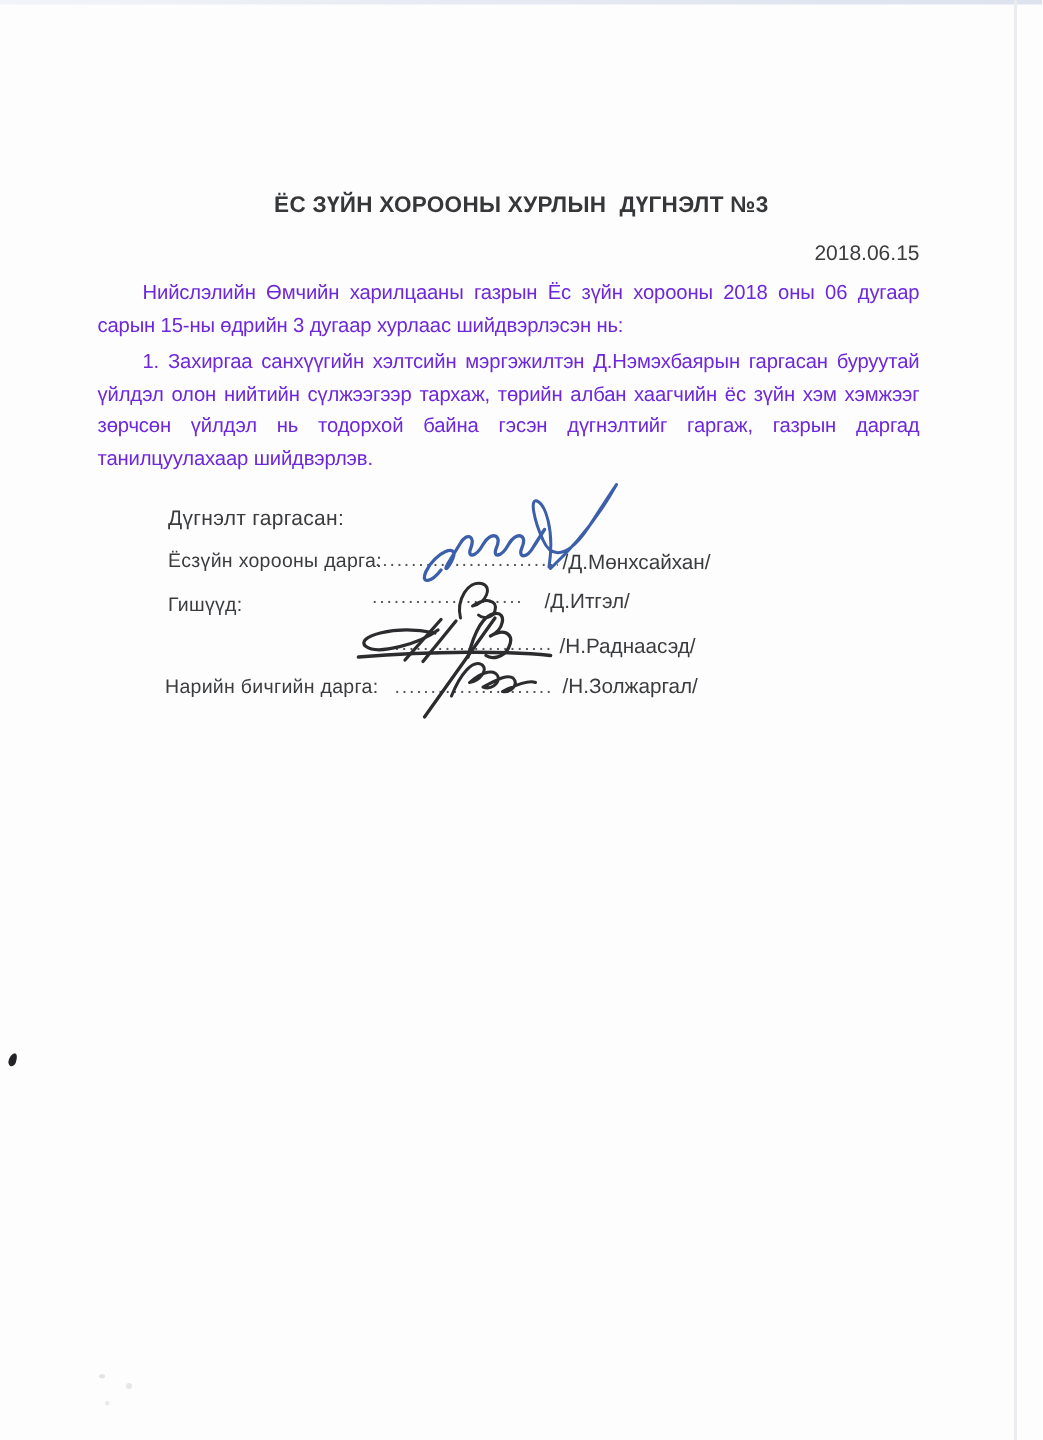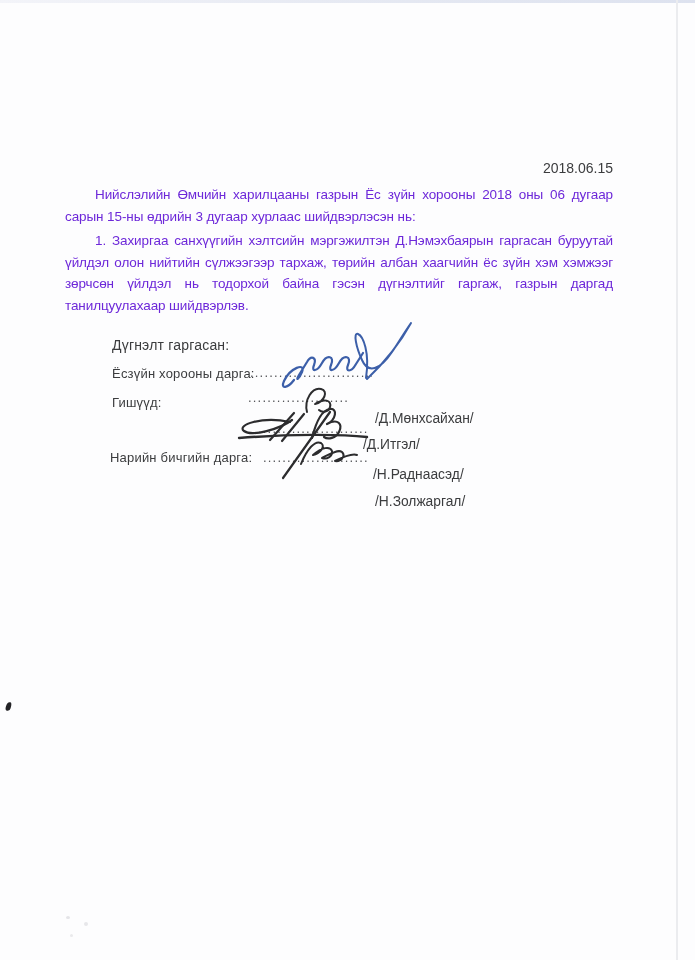--- a/index.html
+++ b/index.html
@@ -34,21 +34,21 @@
   .lbl-2{top:395px;}
   .lbl-4{top:450px;left:110px;}
   .dots{
     position:absolute;height:15px;overflow:hidden;white-space:nowrap;
     font-size:13px;letter-spacing:1.2px;color:#55565a;
   }
   .dots-1{left:250px;top:365px;width:122px;}
   .dots-2{left:248px;top:390px;width:101px;}
   .dots-3{left:258px;top:421px;width:110px;}
   .dots-4{left:263px;top:450px;width:106px;}
-  .sig-name{position:absolute;font-size:13.8px;white-space:nowrap;color:#3b3c3e;margin-top:44px;}
+  .sig-name{position:absolute;font-size:13.8px;white-space:nowrap;color:#3b3c3e;}
   .name-1{left:375px;top:367px;}
   .name-2{left:363px;top:393px;}
   .name-3{left:373px;top:423px;}
   .name-4{left:375px;top:450px;}
   .sig-svg{position:absolute;left:200px;top:310px;width:320px;height:175px;}
   .sig-svg path{fill:none;stroke-linecap:round;stroke-linejoin:round;}
   .ink-speck{
     position:absolute;left:6px;top:702px;width:5px;height:9px;background:#232326;
     border-radius:60% 40% 55% 45%/55% 60% 40% 45%;transform:rotate(18deg);
   }
@@ -58,20 +58,21 @@
   .speck-c{left:70px;top:934px;width:3px;height:3px;background:#eaeaec;}
 </style>
 </head>
 <body>
 
 <div class="page">
 
   <div class="edge-top"></div>
   <div class="edge-right"></div>
 
+  <h1 class="doc-title">ЁС ЗҮЙН ХОРООНЫ ХУРЛЫН  ДҮГНЭЛТ №3</h1>
 
   <div class="doc-date">2018.06.15</div>
 
   <p class="para para-intro">Нийслэлийн Өмчийн харилцааны газрын Ёс зүйн хорооны 2018 оны 06 дугаар сарын 15-ны өдрийн 3 дугаар хурлаас шийдвэрлэсэн нь:</p>
 
   <p class="para para-resolution">1. Захиргаа санхүүгийн хэлтсийн мэргэжилтэн Д.Нэмэхбаярын гаргасан буруутай үйлдэл олон нийтийн сүлжээгээр тархаж, төрийн албан хаагчийн ёс зүйн хэм хэмжээг зөрчсөн үйлдэл нь тодорхой байна гэсэн дүгнэлтийг гаргаж, газрын даргад танилцуулахаар шийдвэрлэв.</p>
 
   <div class="signoff">Дүгнэлт гаргасан:</div>
 
   <div class="sig-label lbl-1">Ёсзүйн хорооны дарга:</div>

